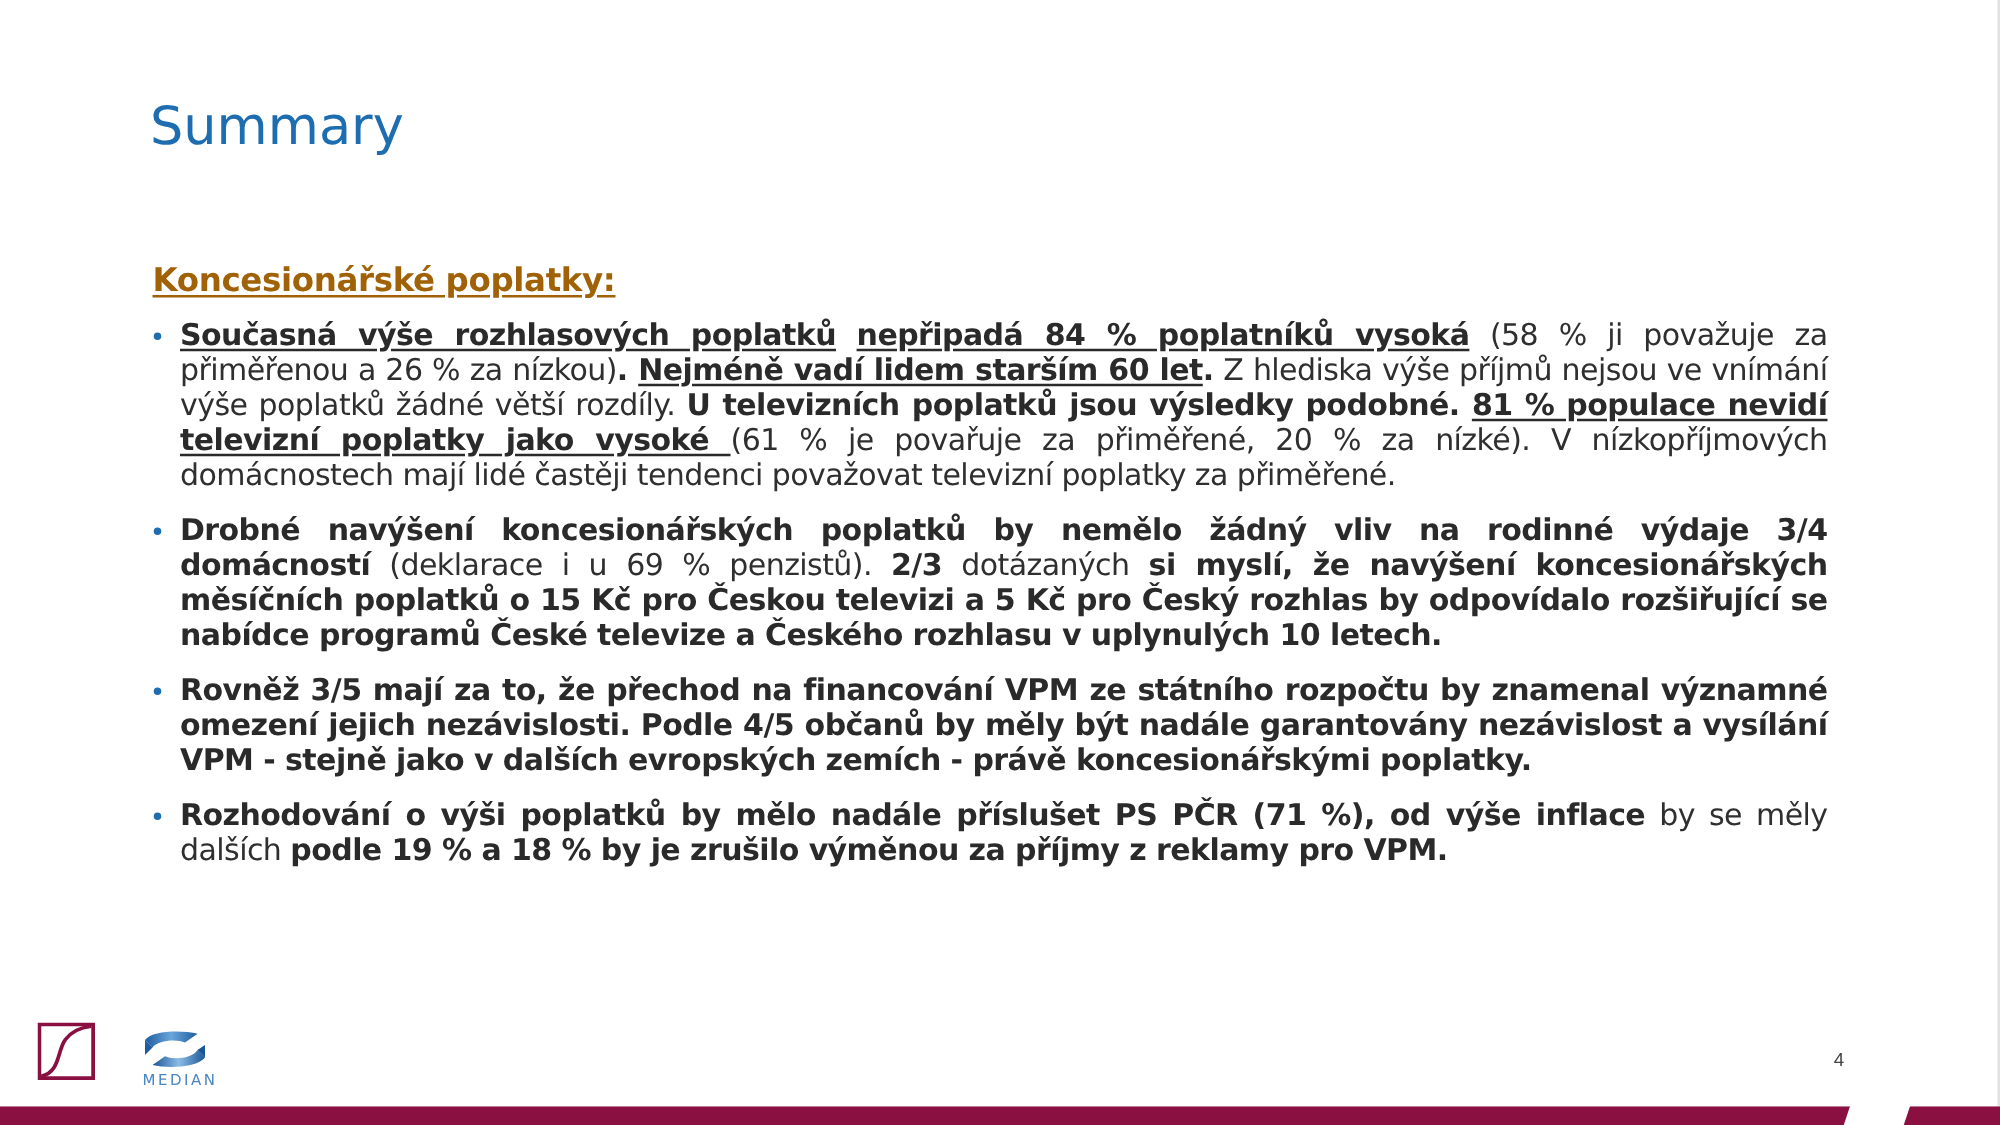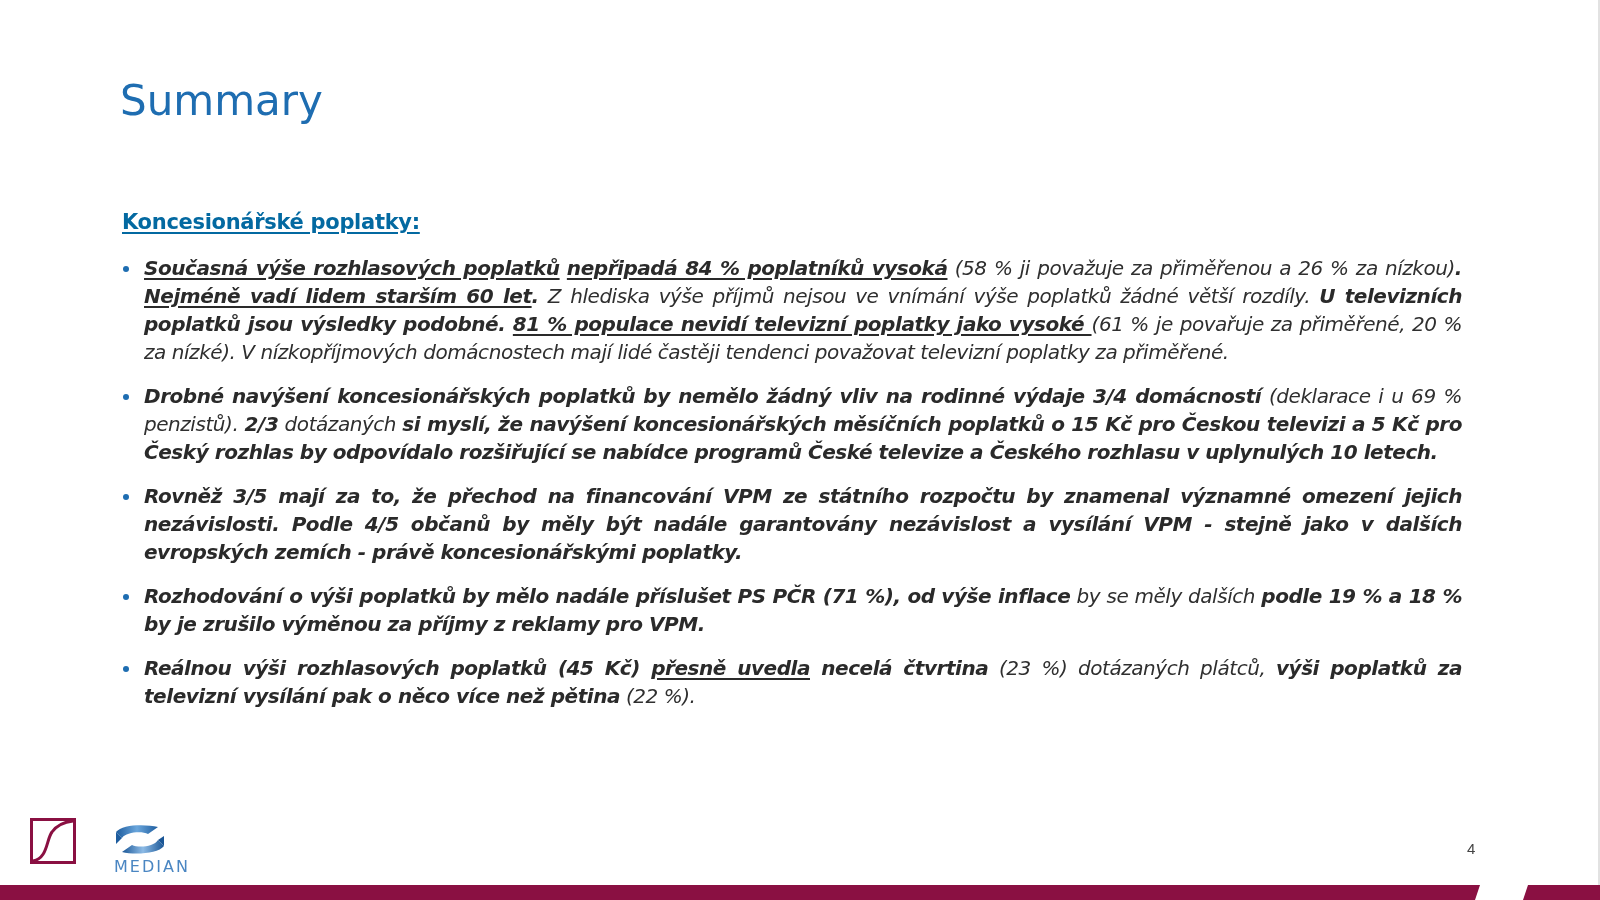--- a/index.html
+++ b/index.html
@@ -31,47 +31,46 @@
       font-weight: normal;
       color: #1e6db1;
       letter-spacing: 0px;
       margin: 0;
       line-height: 1.1;
     }
     .section-heading {
       position: absolute;
       left: 122px;
       top: 210px;
-      font-size: 21px;
+      font-size: 26px;
       font-weight: bold;
-      color: #0369a1;
+      color: #a16207;
       text-decoration: underline;
       text-underline-offset: 3px;
       margin: 0;
       letter-spacing: -0.3px;
     }
     .bullets {
       position: absolute;
       left: 122px;
       top: 254px;
       width: 1340px;
       margin: 0;
       padding: 0;
       list-style: none;
     }
     .bullet {
       position: relative;
       padding-left: 22px;
       margin: 0 0 16px 0;
-      font-size: 20px;
+      font-size: 24px;
       line-height: 28px;
       text-align: justify;
       letter-spacing: -0.45px;
       color: #2f2f2f;
-      font-style: italic;
     }
     .bullet::before {
       content: "";
       position: absolute;
       left: 1px;
       top: 12px;
       width: 6px;
       height: 6px;
       border-radius: 50%;
       background: #1e6db1;
@@ -91,21 +90,21 @@
       position: absolute;
       left: 112px;
       top: 822px;
       width: 56px;
       height: 50px;
     }
     .median-text {
       position: absolute;
       left: 114px;
       top: 857px;
-      font-size: 16px;
+      font-size: 12px;
       letter-spacing: 2px;
       color: #4a86c2;
       font-family: "DejaVu Sans", sans-serif;
     }
     .page-number {
       position: absolute;
       left: 1467px;
       top: 840px;
       font-size: 15px;
       color: #444;
@@ -126,21 +125,20 @@
 
 <h1 class="title">Summary</h1>
 
 <h2 class="section-heading">Koncesionářské poplatky:</h2>
 
 <ul class="bullets">
   <li class="bullet"><span class="b u">Současná výše rozhlasových poplatků</span><span class="n"> </span><span class="b u">nepřipadá 84 % poplatníků vysoká</span><span class="n"> (58 % ji považuje za přiměřenou a 26 % za nízkou)</span><span class="b">. </span><span class="b u">Nejméně vadí lidem starším 60 let</span><span class="b">.</span><span class="n"> Z hlediska výše příjmů nejsou ve vnímání výše poplatků žádné větší rozdíly. </span><span class="b">U televizních poplatků jsou výsledky podobné. </span><span class="b u">81 % populace nevidí televizní poplatky jako vysoké </span><span class="n">(61 % je povařuje za přiměřené, 20 % za nízké). V nízkopříjmových domácnostech mají lidé častěji tendenci považovat televizní poplatky za přiměřené.</span></li>
   <li class="bullet"><span class="b">Drobné navýšení koncesionářských poplatků by nemělo žádný vliv na rodinné výdaje 3/4 domácností</span><span class="n"> (deklarace i u 69 % penzistů). </span><span class="b">2/3</span><span class="n"> dotázaných </span><span class="b">si myslí, že navýšení koncesionářských měsíčních poplatků o 15 Kč pro Českou televizi a 5 Kč pro Český rozhlas by odpovídalo rozšiřující se nabídce programů České televize a Českého rozhlasu v uplynulých 10 letech.</span></li>
   <li class="bullet"><span class="b">Rovněž 3/5 mají za to, že přechod na financování VPM ze státního rozpočtu by znamenal významné omezení jejich nezávislosti. Podle 4/5 občanů by měly být nadále garantovány nezávislost a vysílání VPM  - stejně jako v dalších evropských zemích - právě koncesionářskými poplatky.</span></li>
   <li class="bullet"><span class="b">Rozhodování o výši poplatků by mělo nadále příslušet PS PČR (71 %), od výše inflace</span><span class="n"> by se měly dalších </span><span class="b">podle 19 % a 18 % by je zrušilo výměnou za příjmy z reklamy pro VPM.</span></li>
-  <li class="bullet"><span class="b">Reálnou výši rozhlasových poplatků (45 Kč) </span><span class="b u">přesně uvedla</span><span class="b"> necelá čtvrtina</span><span class="n"> (23 %) dotázaných plátců, </span><span class="b">výši poplatků za televizní vysílání pak o něco více než pětina</span><span class="n"> (22 %).</span></li>
 </ul>
 
 <div class="footer-logo-left">
   <svg width="46" height="46" viewBox="0 0 46 46">
     <rect x="1.5" y="1.5" width="43" height="43" fill="#ffffff" stroke="#8a1042" stroke-width="3"></rect>
     <path d="M3 43 C 18 40, 16 22, 22 14 C 27 7, 34 4, 43 3" fill="none" stroke="#8a1042" stroke-width="3"></path>
   </svg>
 </div>
 
 <div class="footer-logo-median">

